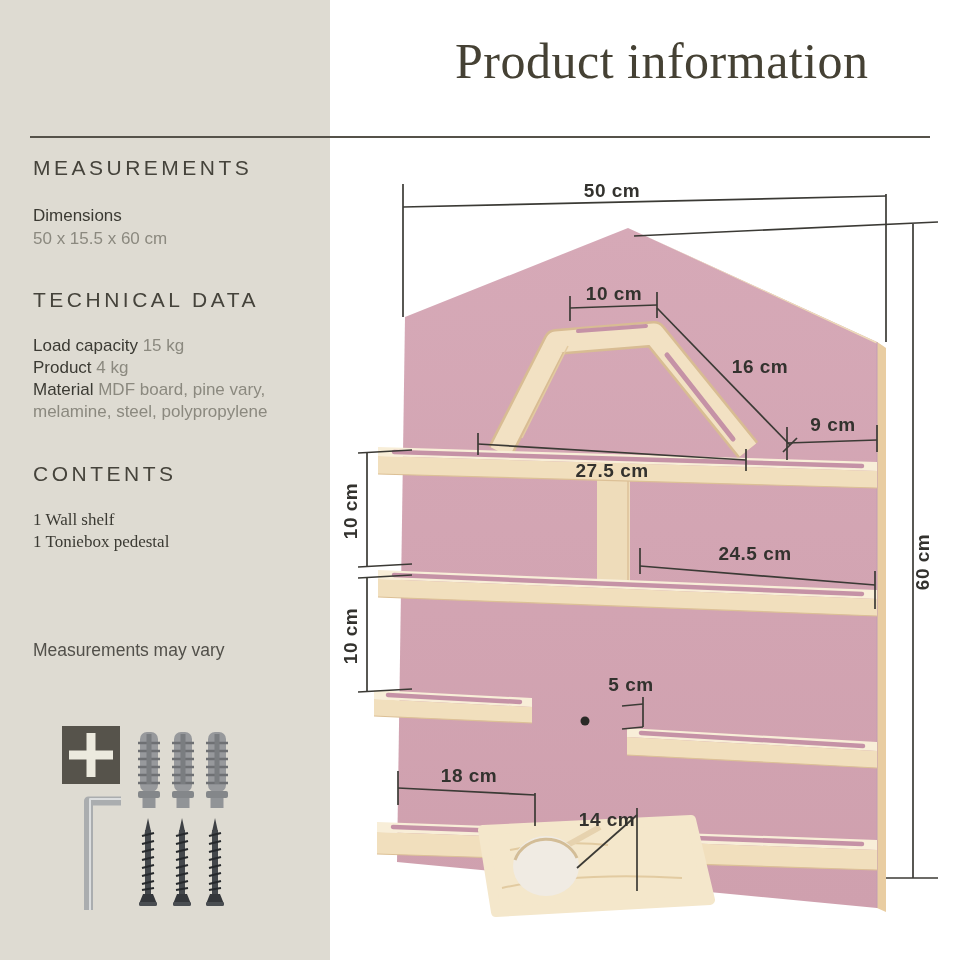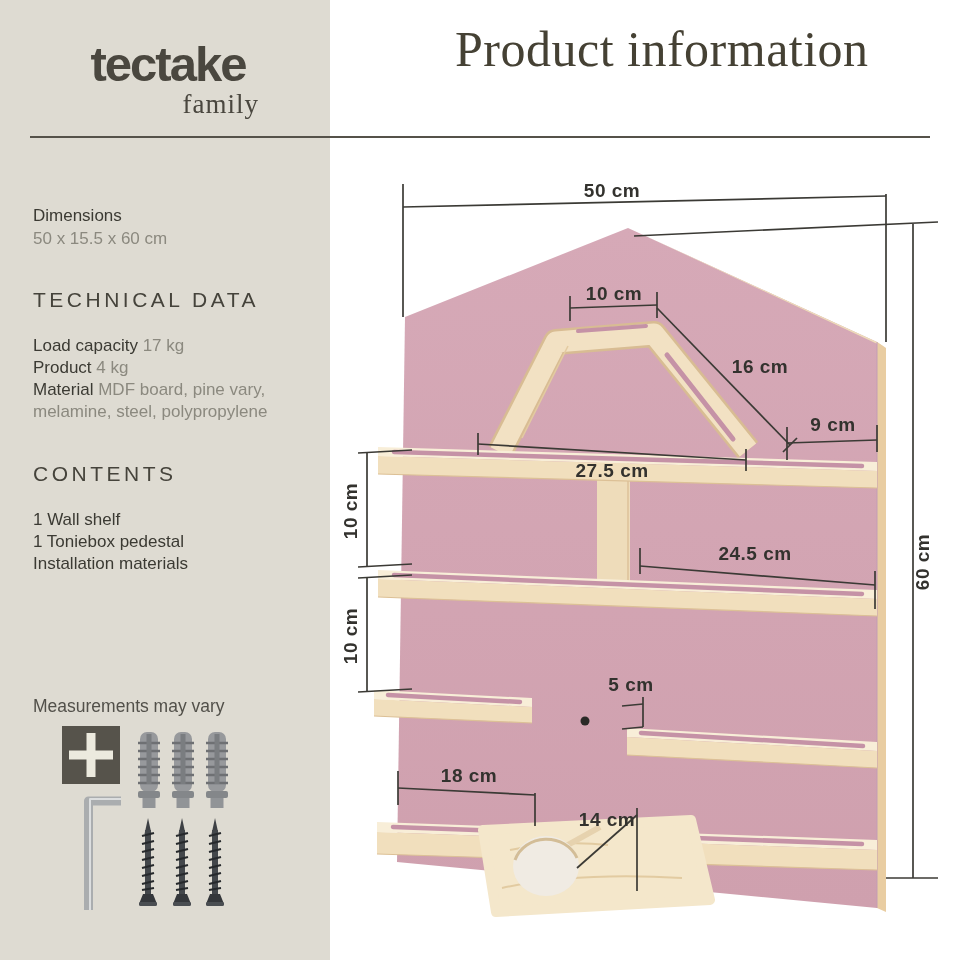--- a/index.html
+++ b/index.html
@@ -25,60 +25,56 @@
     margin-top:2px; letter-spacing:1px;
   }
   .section-heading {
     position:absolute; left:33px; font-size:21px; letter-spacing:3.5px;
     color:#45433b; font-weight:400;
   }
   .sb-text { position:absolute; left:33px; font-size:17px; color:#3b3a33; }
   .sb-bold { font-weight:normal; color:#3b3a33; }
   .sb-gray { color:#8b897f; }
   .tech-rows { width:282px; line-height:22px; }
-  .contents-list { line-height:22px; font-weight:500; }
-  .note { position:absolute; left:33px; top:696px; font-size:17.5px; color:#52504a; }
+  .contents-list { line-height:22px; font-weight:500;font-family:Liberation Serif, serif; }
+  .note { position:absolute; left:33px; top:640px; font-size:17.5px; color:#52504a; }
   .title {
-    position:absolute; left:455px; top:20px;
+    position:absolute; left:455px; top:32px;
     font-family:"Liberation Serif", serif; font-size:50px; color:#454134;
     letter-spacing:0.5px; white-space:nowrap;
   }
   .hw-svg { position:absolute; left:55px; top:712px; }
   .diagram { position:absolute; left:350px; top:150px; overflow:visible; }
   .diagram svg { overflow:visible; }
   .dim { stroke:#3b3a35; stroke-width:1.7; fill:none; }
   .dimtext {
     font-family:"Liberation Sans", sans-serif; font-size:19px; font-weight:600;
     fill:#33322e; text-anchor:middle; letter-spacing:0.5px;
   }
 </style>
 </head>
 <body>
 
 <div class="sidebar">
-  <div class="logo">
-    <div class="logo-brand">tectake</div>
-    <div class="logo-sub">family</div>
-  </div>
-
+
+  <div class="section-heading" style="top:156px">MEASUREMENTS</div>
   <div class="sb-text sb-bold" style="top:206px">Dimensions</div>
   <div class="sb-text sb-gray" style="top:229px">50 x 15.5 x 60 cm</div>
 
   <div class="section-heading" style="top:288px">TECHNICAL DATA</div>
   <div class="sb-text tech-rows" style="top:335px">
-    <div><span class="sb-bold">Load capacity</span> <span class="sb-gray">17 kg</span></div>
+    <div><span class="sb-bold">Load capacity</span> <span class="sb-gray">15 kg</span></div>
     <div><span class="sb-bold">Product</span> <span class="sb-gray">4 kg</span></div>
     <div><span class="sb-bold">Material</span> <span class="sb-gray">MDF board, pine vary, melamine, steel, polypropylene</span></div>
   </div>
 
   <div class="section-heading" style="top:462px">CONTENTS</div>
   <div class="sb-text contents-list" style="top:509px">
     <div>1 Wall shelf</div>
     <div>1 Toniebox pedestal</div>
-    <div>Installation materials</div>
   </div>
 
   <div class="note">Measurements may vary</div>
 
   <svg class="hw-svg" width="185" height="205" viewBox="0 0 185 205">
     <g>
       <rect x="7" y="14" width="58" height="58" fill="#56534b"></rect>
       <rect x="14" y="38.5" width="44" height="9" fill="#eceade"></rect>
       <rect x="31.5" y="21" width="9" height="44" fill="#eceade"></rect>
     </g>

